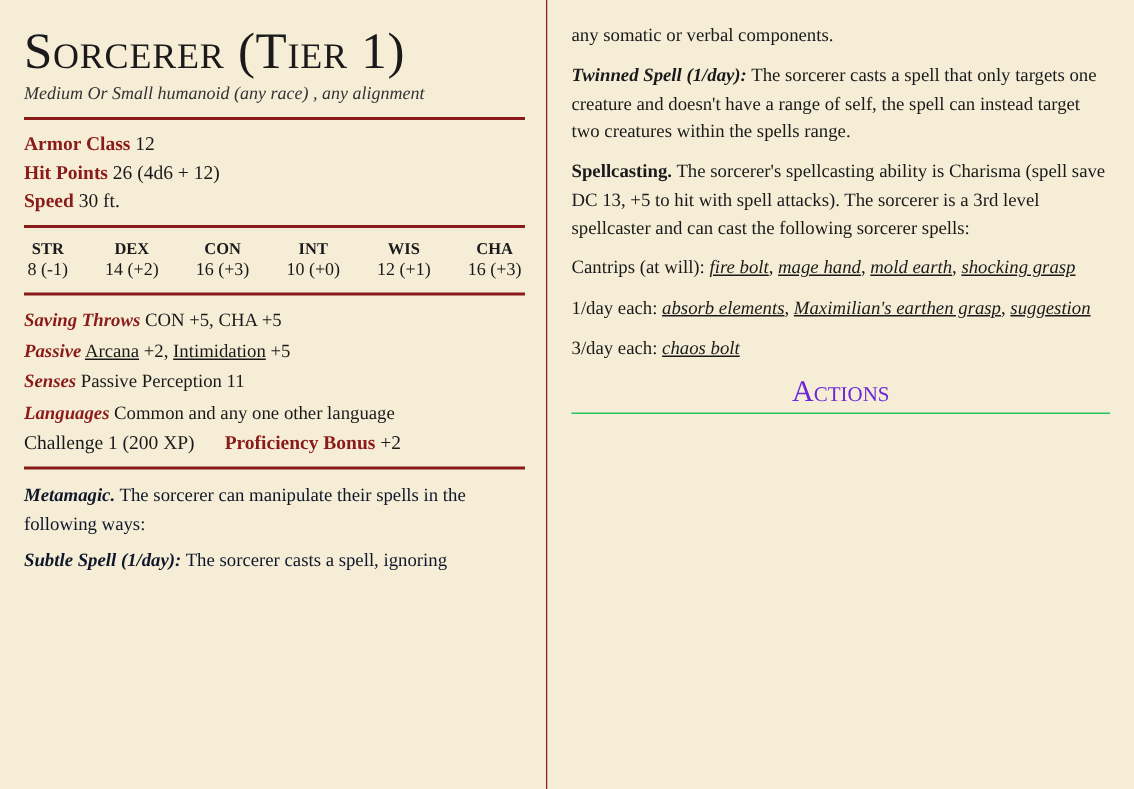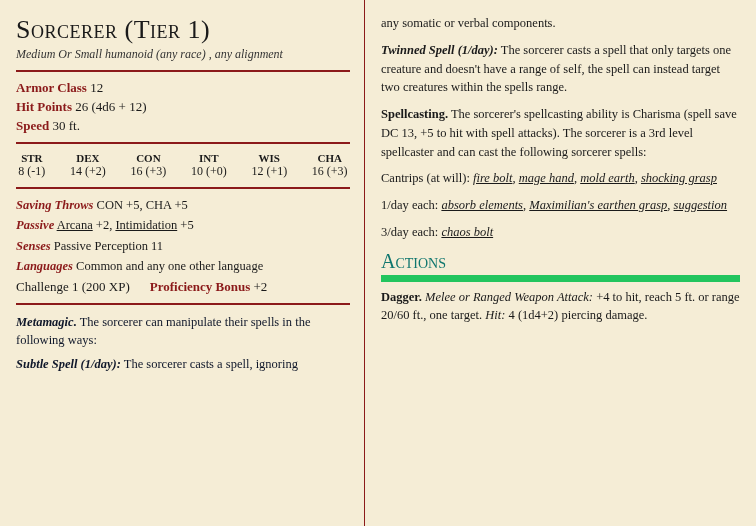--- a/index.html
+++ b/index.html
@@ -23,21 +23,21 @@
 
     .right-panel {
       width: 391px;
       padding: 14px 16px 14px 16px;
       background: #f5edd6;
       overflow: hidden;
     }
 
     .monster-name {
       font-family: 'Palatino Linotype', Palatino, Georgia, serif;
-      font-size: 26px;
+      font-size: 34px;
       font-variant: small-caps;
       color: #1a1a1a;
       letter-spacing: 0.5px;
       line-height: 1.1;
     }
 
     .monster-type {
       font-size: 12px;
       font-style: italic;
       color: #333;
@@ -109,24 +109,25 @@
 
     .prof-bonus {
       font-weight: bold;
       color: #8b1a1a;
     }
 
     .section-title {
       font-family: 'Palatino Linotype', Palatino, Georgia, serif;
       font-size: 20px;
       font-variant: small-caps;
-      color: #0f766e;
-      border-bottom: 7px solid #22c55e;
+      color: #6d28d9;
+      border-bottom: 1px solid #22c55e;
       padding-bottom: 2px;
       margin-bottom: 6px;
+      text-align: center;
     }
 
     .right-text {
       font-size: 12.5px;
       color: #1a1a1a;
       line-height: 1.5;
       margin-bottom: 8px;
     }
 
     .right-text em {
@@ -258,16 +259,13 @@
   <div class="right-text">
     <span>1/day each: </span><span><u><em>absorb elements</em></u>, <u><em>Maximilian's earthen grasp</em></u>, <u><em>suggestion</em></u></span>
   </div>
 
   <div class="right-text">
     <span>3/day each: </span><span><u><em>chaos bolt</em></u></span>
   </div>
 
   <div class="section-title">Actions</div>
 
-  <div class="right-text">
-    <strong>Dagger.</strong><em> Melee or Ranged Weapon Attack:</em><span> +4 to hit, reach 5 ft. or range 20/60 ft., one target. <em>Hit:</em> 4 (1d4+2) piercing damage.</span>
-  </div>
 </div>
 
 </body></html>

